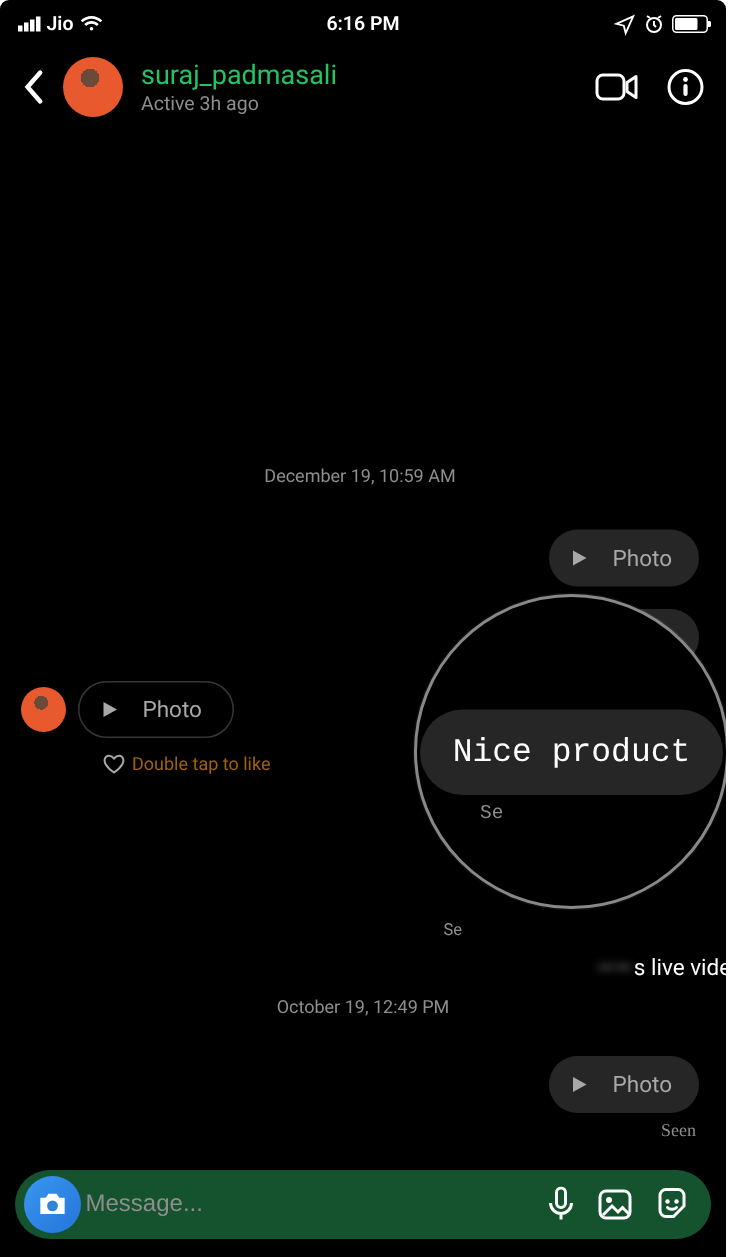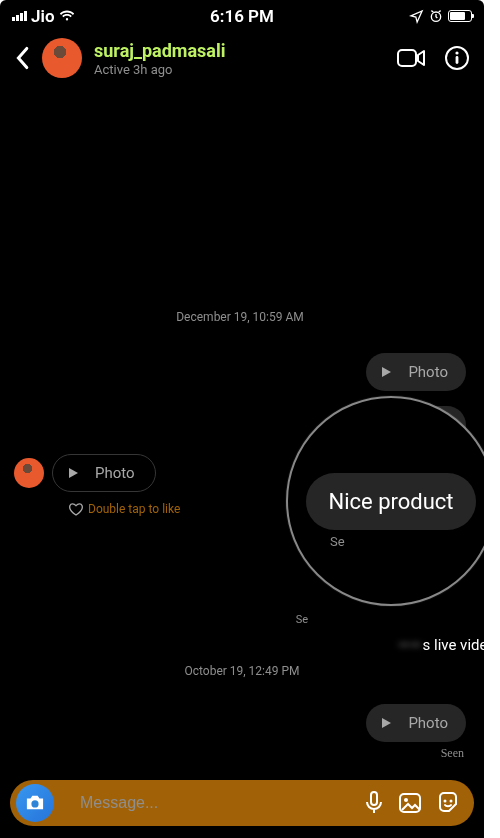--- a/index.html
+++ b/index.html
@@ -21,21 +21,21 @@
     margin: 0;
   }
   
   .status-bar {
     height: 28px;
     display: flex;
     align-items: center;
     justify-content: space-between;
     padding: 4px 12px 0 12px;
     color: #fff;
-    font-size: 17px;
+    font-size: 13px;
     font-weight: 600;
   }
   .status-left { display: flex; align-items: center; gap: 4px; }
   .status-center { position: absolute; left: 50%; transform: translateX(-50%); }
   .status-right { display: flex; align-items: center; gap: 4px; }
   .signal-bars { display: inline-flex; gap: 1px; align-items: flex-end; }
   .signal-bars span { width: 3px; background: #fff; display: inline-block; }
   .signal-bars span:nth-child(1){height:4px}
   .signal-bars span:nth-child(2){height:6px}
   .signal-bars span:nth-child(3){height:8px}
@@ -55,21 +55,21 @@
   }
   .back-btn { color:#fff; }
   .avatar {
     width: 40px; height: 40px; border-radius: 50%;
     background: radial-gradient(circle at 45% 35%, #6b4a3a 0 18%, transparent 18%),
                 linear-gradient(#e85a2e,#e85a2e);
     flex-shrink: 0;
   }
   .avatar.small { width: 30px; height: 30px; }
   .user-block { flex:1; }
-  .username { color:#bef264; font-weight:700; font-size:18px; }
+  .username { color:#22c55e; font-weight:400; font-size:18px; }
   .status-text { color:#8e8e8e; font-size:13px; margin-top:1px;}
   .header-actions { display:flex; gap:18px; align-items:center; }
   
   .messages { position:absolute; top:92px; bottom:66px; left:0; right:0; }
   .timestamp { color:#8e8e8e; font-size:12px; text-align:center; margin: 0 auto; }
   .ts1 { position:absolute; top:218px; left:0; right:4px;}
   .bubble {
     background:#262626;
     color:#a8a8a8;
     border-radius:24px;
@@ -86,44 +86,45 @@
   .like-row { position:absolute; top:410px; left:68px; display:flex; align-items:center; gap:4px; color:#a16207; font-size:12px;}
   .seen-blur { position:absolute; top:521px; right:176px; color:#8e8e8e; font-size:11px;}
   .live-text { position:absolute; top:544px; right:-12px; color:#fff; font-size:15px; white-space:nowrap;}
   .live-blur { filter: blur(3px); color:#ccc; display:inline-block; margin-right:1px;}
   .ts2 { position:absolute; top:572px; left:0; right:0;}
   .bubble.out-3 { position:absolute; top:612px; right:18px;}
   .seen-label { position:absolute; top:654px; right:20px; color:#8e8e8e; font-size:12px;font-family:Liberation Serif, serif;}
   
   .input-bar {
     position:absolute; bottom:12px; left:10px; right:10px;
-    height:46px; border-radius:26px; background:#a16207;
-    display:flex; align-items:center; padding:4px 6px; gap:26px;
+    height:46px; border-radius:26px; background:#14532d;
+    display:flex; align-items:center; padding:4px 6px; gap:3px;
   }
   .camera-pill {
     width:38px; height:38px; border-radius:50%;
     background: linear-gradient(135deg,#3897f0,#2674d9);
     display:flex; align-items:center; justify-content:center;
   }
   .msg-input {
     flex:1; background:transparent; border:none; outline:none;
     color:#fff; font-size:16px;
   }
   .msg-input::placeholder { color:#8e8e8e; }
   .input-actions { display:flex; gap:14px; align-items:center; padding-right:8px;}
   
   .magnifier {
     position:absolute;
     width:210px; height:210px; border-radius:50%;
     border:2px solid #888;
-    top:396px; left:286px;
+    top:396px; left:276px;
     background:#000;
     overflow:hidden;
     display:flex; align-items:center; justify-content:center;
     box-shadow: 0 0 0 1px rgba(255,255,255,0.05);
+    font-family: Liberation Mono, monospace;
   }
   .mag-bubble {
     background:#262626; color:#fff; font-size:22px;
     padding:16px 22px; border-radius:32px;
   }
   .mag-seen { position:absolute; left:42px; top:136px; color:#8e8e8e; font-size:13px; filter:blur(0.4px);}
   svg { display:block; }
 </style>
 </head>
 <body>

